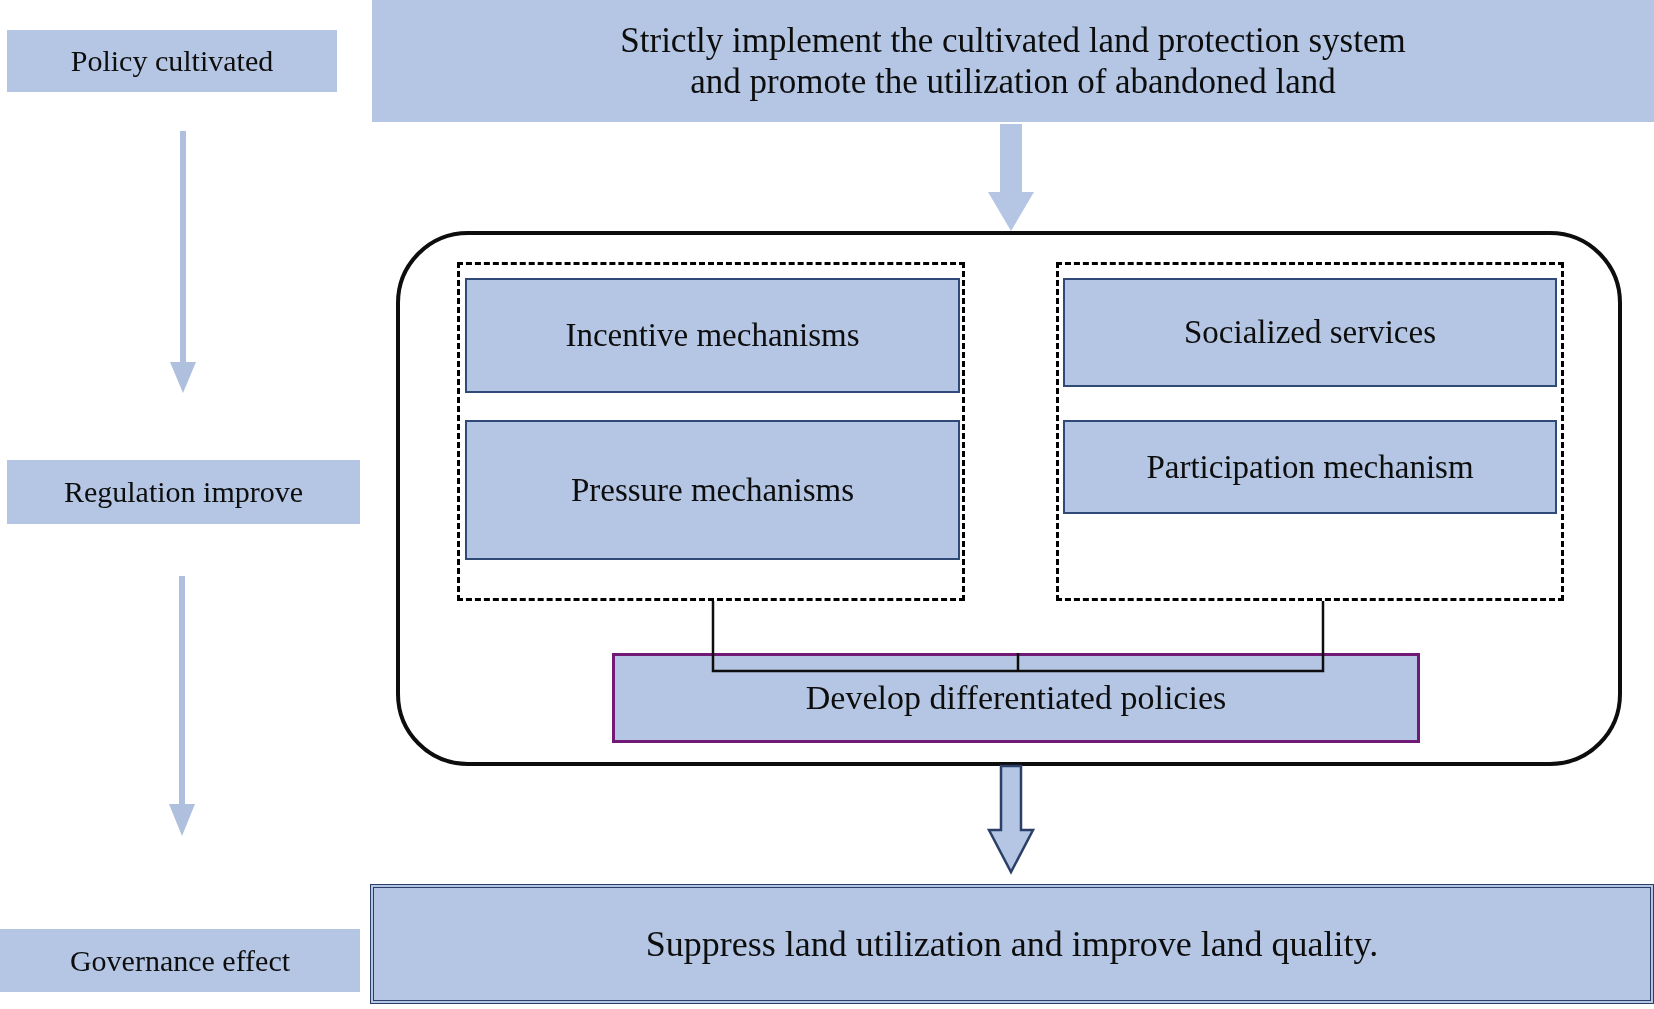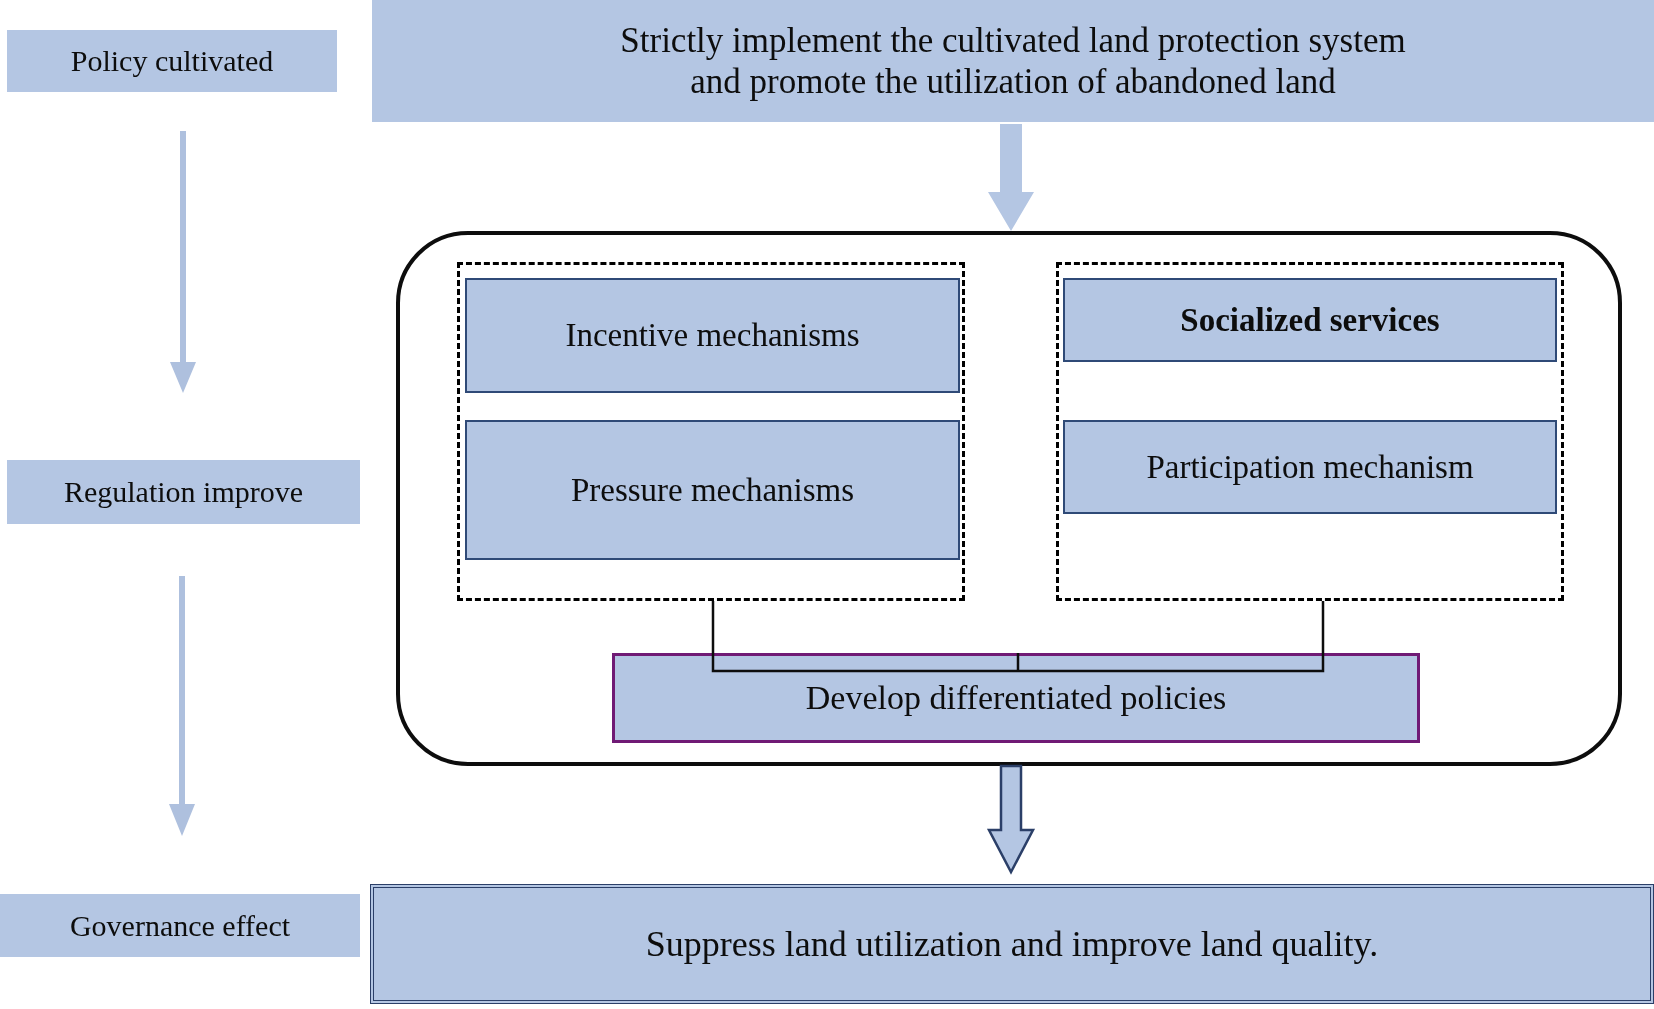--- a/index.html
+++ b/index.html
@@ -32,37 +32,37 @@
     background: #b4c6e3;
     line-height: 1.18;
   }
   
   .stage-label {
     font-size: 30px;
     border: none;
   }
   #label-policy   { left: 7px;  top: 30px;  width: 330px; height: 62px; }
   #label-regulation { left: 7px; top: 460px; width: 353px; height: 64px; }
-  #label-governance { left: 0px; top: 894px; width: 360px; height: 63px; }
+  #label-governance { left: 0px; top: 929px; width: 360px; height: 63px; }
 
   
   #objective-box {
     left: 372px; top: 0px; width: 1282px; height: 122px;
     font-size: 35px;
     padding: 0 40px;
   }
   
   .mech-box {
     border: 2px solid #2f4a77;
     font-size: 33px;
     text-align: center;
   }
   #box-incentive      { left: 465px;  top: 278px; width: 495px; height: 115px; }
   #box-pressure       { left: 465px;  top: 420px; width: 495px; height: 140px; }
-  #box-socialized     { left: 1063px; top: 278px; width: 494px; height: 84px; font-weight: bold; }
+  #box-socialized     { left: 1063px; top: 278px; width: 494px; height: 109px; }
   #box-participation  { left: 1063px; top: 420px; width: 494px; height: 94px; }
 
   
   #box-develop {
     left: 612px; top: 653px; width: 808px; height: 90px;
     border: 3px solid #701a75;
     font-size: 34px;
   }
   
   #box-outcome {

